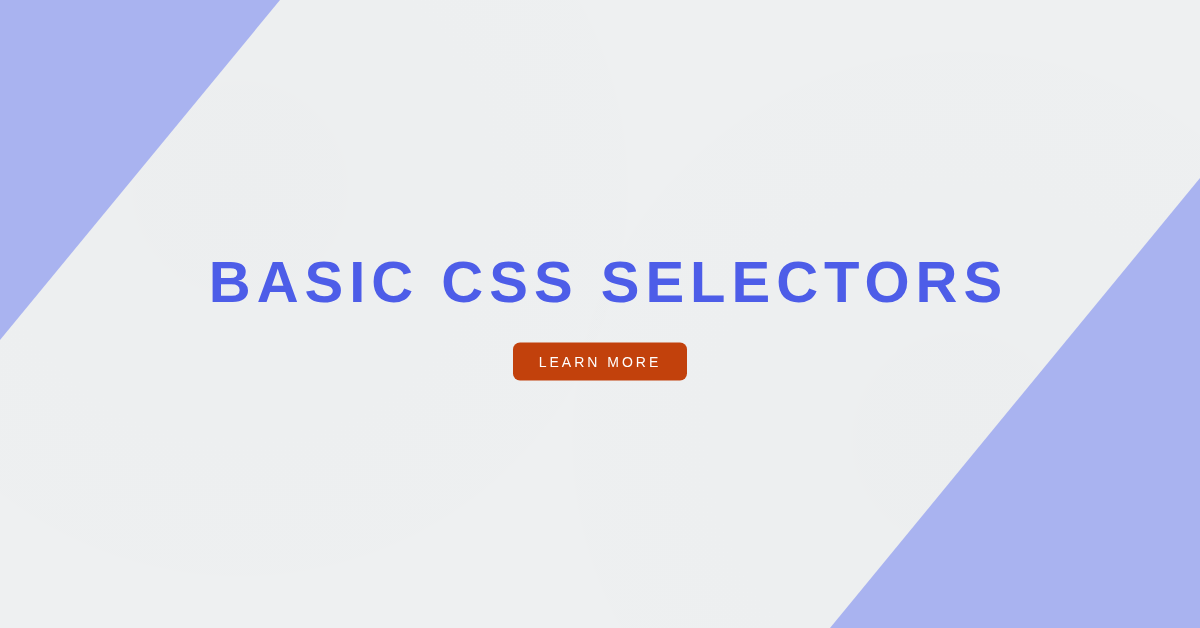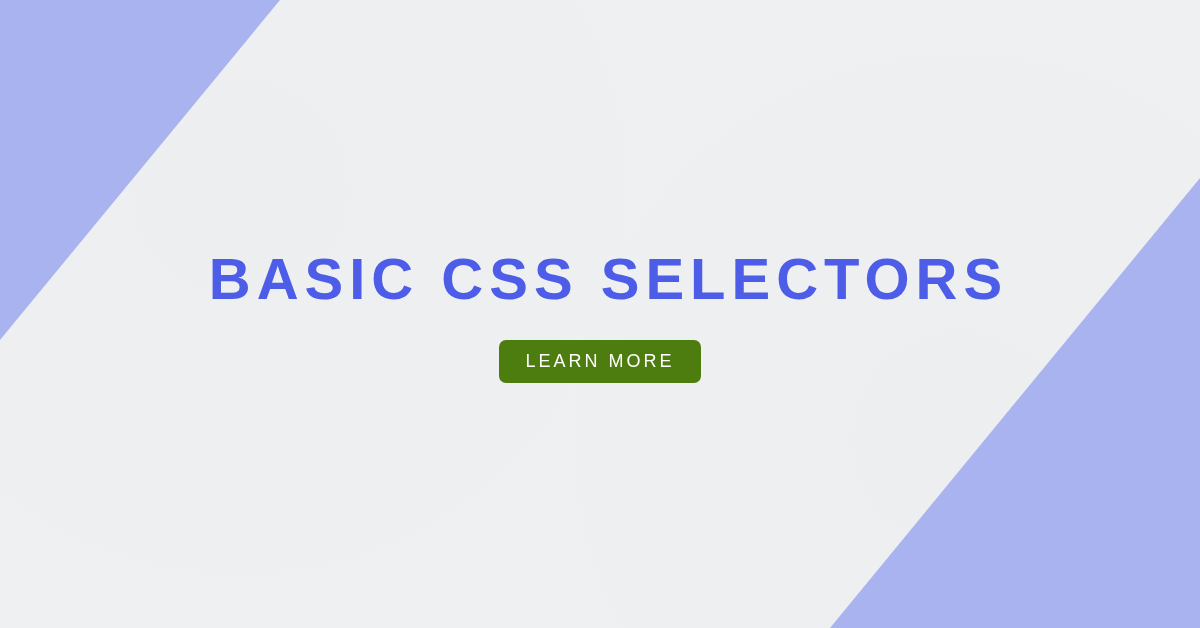--- a/index.html
+++ b/index.html
@@ -58,23 +58,23 @@
       font-weight: 900;
       letter-spacing: 6px;
       color: #4d5de8;
       text-transform: uppercase;
       margin-bottom: 28px;
       white-space: nowrap;
       margin-left: 17px;
     }
     .cta-button {
       display: inline-block;
-      background: #4d7c0f;
+      background: #c2410c;
       color: #ffffff;
-      font-size: 18px;
+      font-size: 14px;
       font-weight: 400;
       letter-spacing: 3px;
       padding: 11px 26px;
       border: none;
       border-radius: 7px;
       text-transform: uppercase;
       cursor: pointer;
       font-family: inherit;
     }
   </style>

